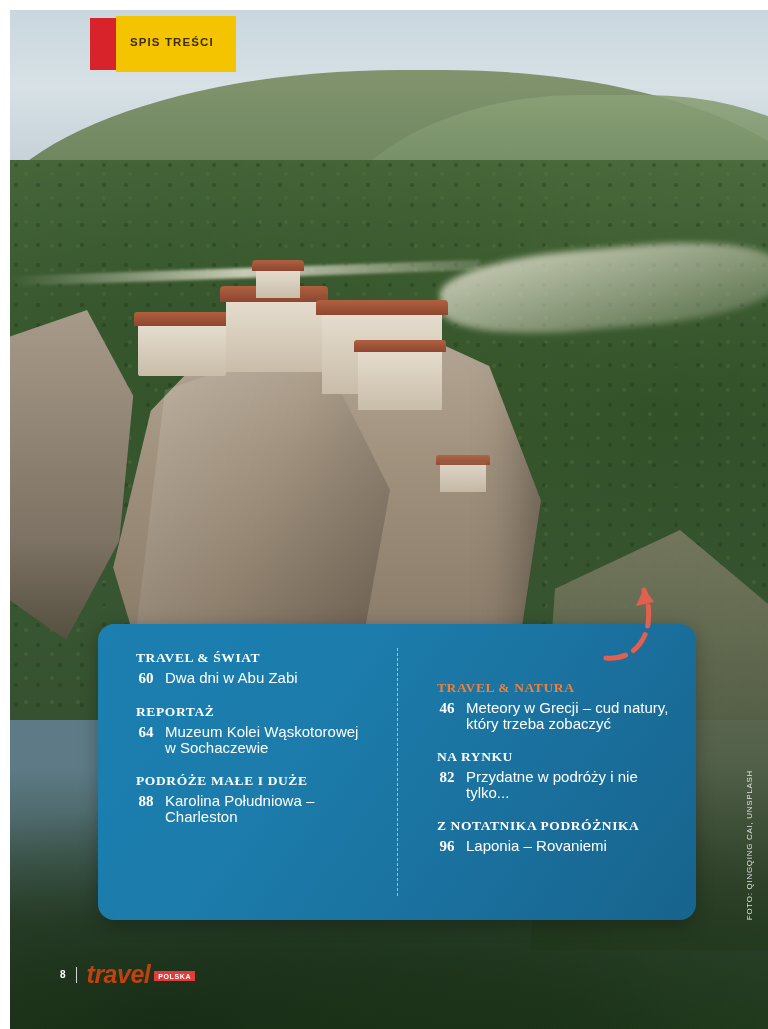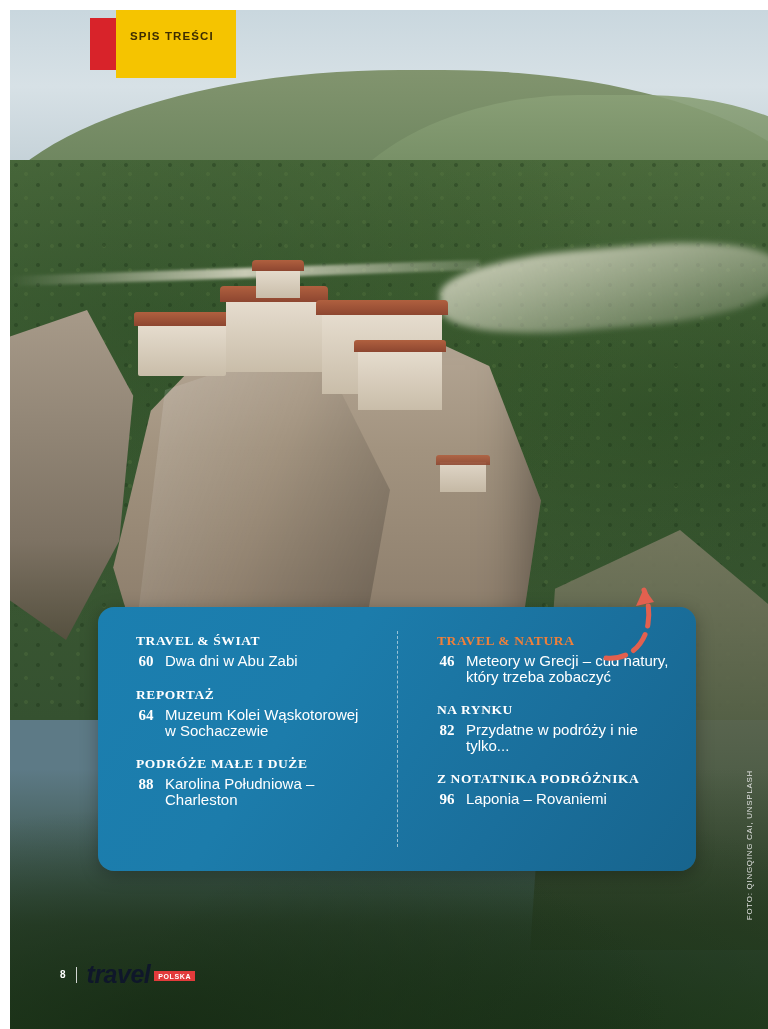--- a/index.html
+++ b/index.html
@@ -154,21 +154,21 @@
   }
   .tag .red {
     width: 26px; height: 52px;
     background: #d8232a;
   }
   .tag .yellow {
     height: 52px;
     background: #f5c400;
     display: flex;
     align-items: center;
-    padding: 0 22px 16px 14px;
+    padding: 0 22px 4px 14px;
   }
   .tag .yellow span {
     font-size: 11.5px;
     font-weight: bold;
     letter-spacing: 1.1px;
     color: #3d2d00;
   }
 
   
   .credit {
@@ -181,37 +181,37 @@
     writing-mode: vertical-rl;
     transform: rotate(180deg);
     opacity: .95;
     z-index: 6;
   }
 
   
   .toc {
     position: absolute;
     left: 98px;
-    top: 607px;
+    top: 624px;
     width: 598px;
-    height: 264px;
+    height: 296px;
     background: linear-gradient(125deg, #1b7fb0 0%, #1c7cab 35%, #1a6f9c 70%, #17648d 100%);
     border-radius: 16px;
     box-shadow: 0 4px 18px rgba(0,0,0,.28);
     z-index: 5;
     display: flex;
     padding: 26px 0 0 0;
     box-sizing: border-box;
   }
   .toc .col {
     flex: 1 1 50%;
     padding: 0 26px 0 38px;
     box-sizing: border-box;
   }
-  .toc .col.right { padding-left: 40px; }
+  .toc .col.right { padding-left: 40px; margin-top: 30px; }
   .toc .divider {
     position: absolute;
     left: 50%;
     top: 24px;
     bottom: 24px;
     width: 0;
     border-left: 1px dashed rgba(255,255,255,.55);
   }
 
   .sec { margin-bottom: 18px; }
@@ -278,21 +278,21 @@
   .footer .logo {
     display: flex;
     align-items: baseline;
     gap: 4px;
   }
   .footer .logo .word {
     font-family: "Liberation Sans", sans-serif;
     font-weight: bold;
     font-style: italic;
     font-size: 25px;
-    color: #0f172a;
+    color: #c2410c;
     letter-spacing: -.5px;
   }
   .footer .logo .badge {
     background: #e23b3b;
     color: #ffffff;
     font-size: 7px;
     font-weight: bold;
     letter-spacing: .6px;
     padding: 2px 4px 1px 4px;
     position: relative;

